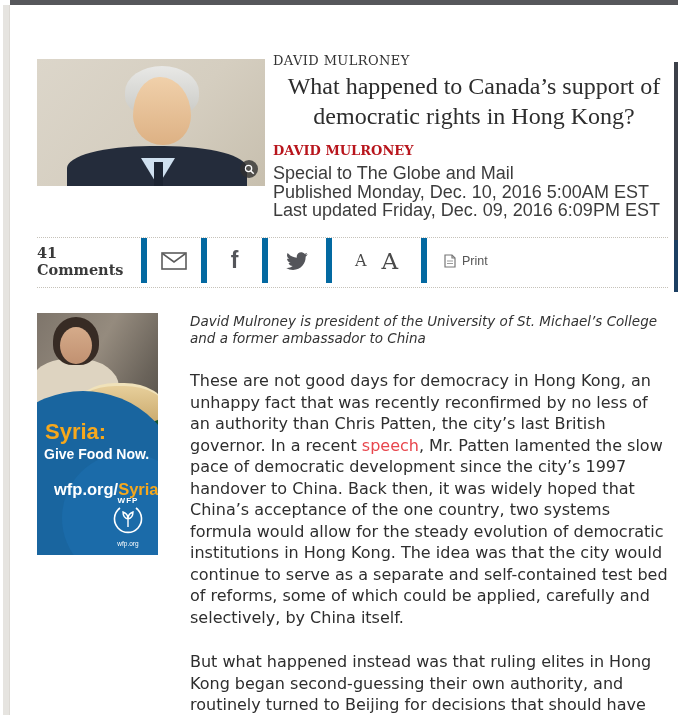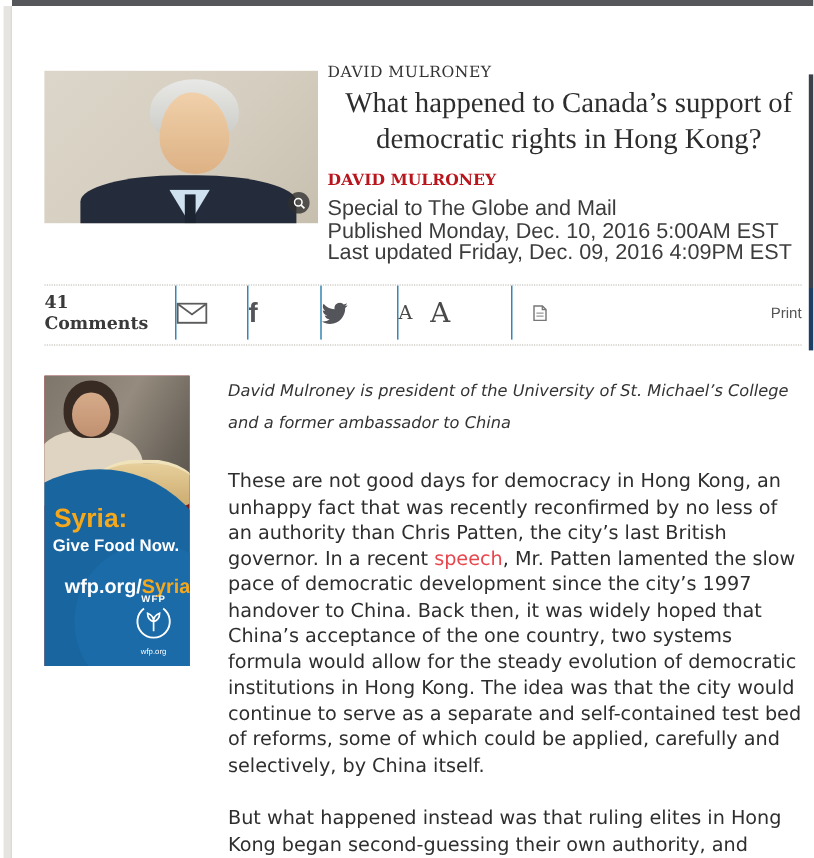--- a/index.html
+++ b/index.html
@@ -42,32 +42,32 @@
   .kicker { font-family:"DejaVu Serif", serif; font-size:13px; color:#333; letter-spacing:.4px; }
   .title { font-family:"Liberation Serif", serif; font-size:24px; line-height:30px;
     color:#2d2d2d; margin-top:3px; font-weight:400;text-align:center; }
   .byline { margin-top:12px; font-family:"DejaVu Serif", serif; font-weight:bold;
     font-size:13px; color:#b8151c; cursor:pointer; }
   .meta { margin-top:6px; font-size:18px; color:#3c3c3c; line-height:18.5px; }
 
   
   .share-bar { position:absolute; left:37px; top:237px; width:631px; height:51px;
     border-top:1px dotted #c6c2ba; border-bottom:1px dotted #c6c2ba; display:flex; }
-  .share-cell { height:45px; display:flex; align-items:center; 
-    border-right:1px solid #0369a1; cursor:pointer; }
-  .share-cell.last { border-right:none; justify-content:space-between; padding-left:17px;gap:44px; }
+  .share-cell { height:45px; display:flex; align-items:center; justify-content:center;
+    border-right:6px solid #0369a1; cursor:pointer; }
+  .share-cell.last { border-right:none; justify-content:flex-start; padding-left:17px; }
   .comments-label { font-family:"DejaVu Serif", serif; font-weight:bold; font-size:14.5px; color:#3a3a3a; }
   .glyph { font-weight:bold; color:#54555a; font-size:23px; line-height:1; }
   .font-a-small { font-family:"DejaVu Serif", serif; font-size:16px; color:#4a4a4a; margin-right:15px; }
   .font-a-large { font-family:"DejaVu Serif", serif; font-size:23px; color:#4a4a4a; }
   .print-label { font-size:12.5px; color:#555; margin-left:6px; }
 
   
   .ad { position:absolute; left:37px; top:313px; width:121px; height:242px;
-    background:#7f1d1d; overflow:hidden; cursor:pointer; }
+    background:#14532d; overflow:hidden; cursor:pointer; }
   .ad-photo { position:absolute; top:0; left:0; width:121px; height:104px;
     background:linear-gradient(120deg,#7e756b 0%,#958b7e 45%,#6a635a 80%,#57514a 100%); }
   .child-hair { position:absolute; left:16px; top:4px; width:46px; height:48px;
     background:#372b24; border-radius:50% 50% 42% 42%; }
   .child-face { position:absolute; left:23px; top:14px; width:32px; height:37px;
     background:linear-gradient(#d5ab8a,#c19171); border-radius:50%; }
   .child-jacket { position:absolute; left:-6px; top:46px; width:88px; height:62px;
     background:#ded4c1; border-radius:40% 45% 0 0; }
   .ad-bucket { position:absolute; right:-8px; top:70px; width:92px; height:42px;
     background:linear-gradient(#e7cf9b,#c9a86b); border-top:3px solid #f0e2ba;
@@ -80,21 +80,21 @@
   .ad-give { position:absolute; left:7px; top:133px; color:#fff; font-size:14px; font-weight:bold; }
   .ad-url { position:absolute; left:17px; top:167px; color:#fff; font-size:16.5px; font-weight:bold; }
   .ad-url .hl { color:#f6a81c; }
   .wfp { position:absolute; right:6px; bottom:8px; width:48px; text-align:center; color:#fff; }
   .wfp-name { font-size:8px; font-weight:bold; letter-spacing:1px; }
   .wfp-caption { font-size:6.5px; margin-top:1px; }
 
   
   .article { position:absolute; left:190px; top:313px; width:478px;
     font-family:"DejaVu Sans", sans-serif; }
-  .intro { font-style:italic; font-size:13.5px; line-height:27px; color:#333; }
+  .intro { font-style:italic; font-size:13.5px; line-height:17px; color:#333; }
   .para { margin-top:23px; font-size:16px; line-height:21.5px; color:#2e2e2e; }
   .para a.redlink { color:#e8464d; text-decoration:none; cursor:pointer; }
 </style>
 </head>
 <body>
 
 <div class="screen">
 
   <div class="top-bar"></div>
   <div class="left-rail"></div>
@@ -116,21 +116,21 @@
     </div>
   </div>
 
   <div class="header-text">
     <div class="kicker">DAVID MULRONEY</div>
     <h1 class="title">What happened to Canada’s support of democratic rights in Hong Kong?</h1>
     <div class="byline">DAVID MULRONEY</div>
     <div class="meta">
       <div>Special to The Globe and Mail</div>
       <div>Published Monday, Dec. 10, 2016 5:00AM EST</div>
-      <div>Last updated Friday, Dec. 09, 2016 4:09PM EST</div>
+      <div>Last updated Friday, Dec. 09, 2016 6:09PM EST</div>
     </div>
   </div>
 
   <div class="share-bar">
     <div class="share-cell" style="width:110px;">
       <span class="comments-label">41 Comments</span>
     </div>
     <div class="share-cell" style="width:60px;">
       <svg width="26" height="18" viewBox="0 0 26 18">
         <rect x="1" y="1" width="24" height="16" fill="none" stroke="#5c5c5c" stroke-width="1.6"></rect>

